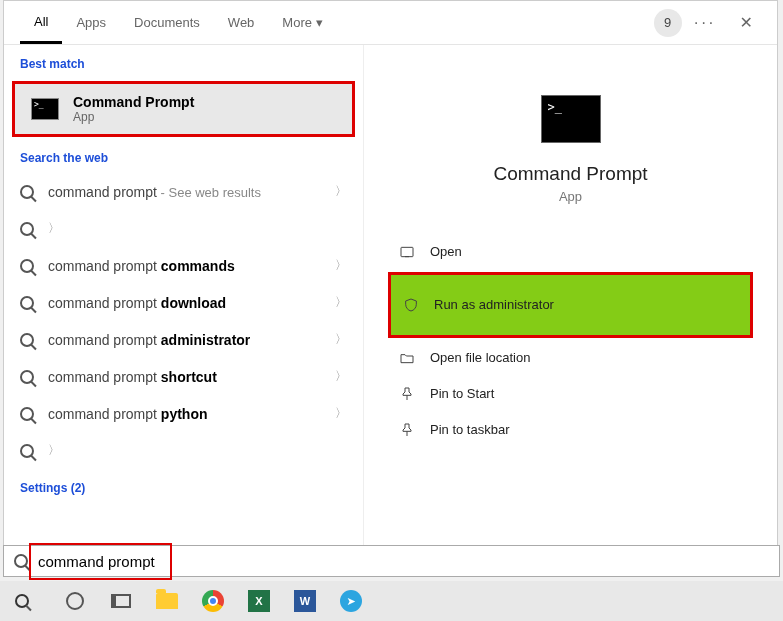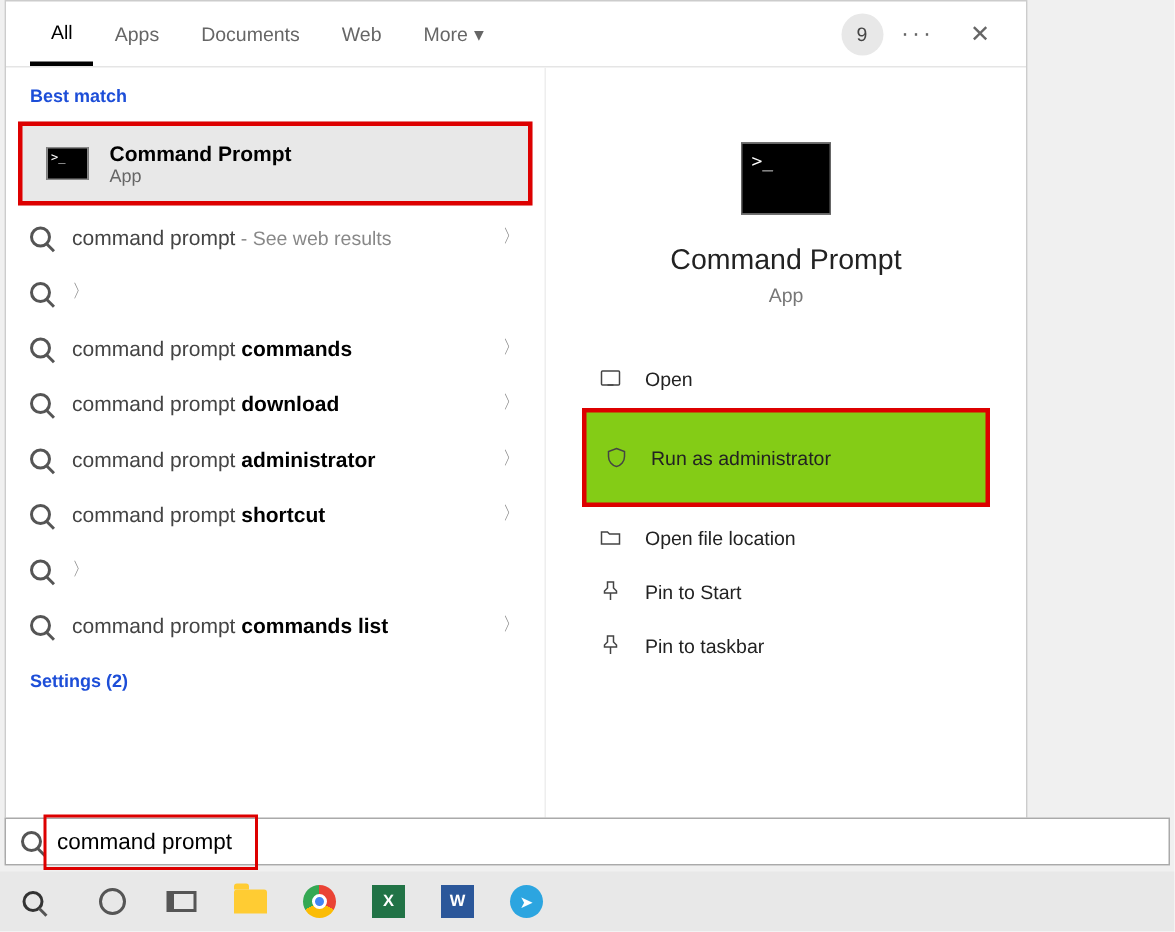--- a/index.html
+++ b/index.html
@@ -1,18 +1,18 @@
 <!DOCTYPE html>
 <html><head>
 <meta charset="utf-8">
 <style>
 * { margin: 0; padding: 0; box-sizing: border-box; font-family: 'Segoe UI', sans-serif; }
 body { width: 783px; height: 621px; background: #f0f0f0; overflow: hidden; position: relative; }
 
-.search-panel { position: absolute; top: 0; left: 3px; width: 682px; height: 572px; background: #fff; border: 1px solid #ccc; display: flex; flex-direction: column; }
+.search-panel { position: absolute; top: 0; left: 3px; width: 775px; height: 572px; background: #fff; border: 1px solid #ccc; display: flex; flex-direction: column; }
 
 .tabs { display: flex; align-items: center; padding: 0 16px; height: 44px; border-bottom: 1px solid #e5e5e5; }
 .tab { padding: 12px 14px; font-size: 13px; color: #666; cursor: pointer; }
 .tab.active { color: #000; border-bottom: 3px solid #000; font-weight: 400; }
 .tab-more { display: flex; align-items: center; gap: 4px; text-align: center; }
 .spacer { flex: 1; }
 .badge-9 { width: 28px; height: 28px; border-radius: 50%; background: #e8e8e8; display: flex; align-items: center; justify-content: center; font-size: 13px; color: #444; margin-right: 12px; }
 .dots { font-size: 16px; color: #666; margin-right: 16px; letter-spacing: 2px; cursor: pointer; }
 .close-x { font-size: 16px; color: #666; cursor: pointer; padding: 4px 8px; }
 
@@ -34,21 +34,21 @@
 .web-text { flex: 1; color: #444; }
 .web-text b { font-weight: 600; color: #000; }
 .hint { color: #888; font-size: 13px; }
 .chev { color: #888; font-size: 12px; }
 
 .preview-icon { width: 60px; height: 48px; background: #000; border: 1px solid #666; margin: 30px auto 20px; position: relative; }
 .preview-icon::after { content: '>_'; color: #fff; font-size: 12px; position: absolute; top: 4px; left: 6px; font-family: monospace; }
 .preview-title { text-align: center; font-size: 19px; font-weight: 400; color: #222; }
 .preview-sub { text-align: center; font-size: 13px; color: #777; margin-top: 4px; margin-bottom: 30px; }
 
-.action { display: flex; align-items: center; padding: 10px 14px; font-size: 13px; color: #222; cursor: pointer; }
+.action { display: flex; padding: 10px 14px; font-size: 13px; color: #222; cursor: pointer; }
 .action.highlight { background: #84cc16; border: 3px solid #d00; margin: 2px 4px; padding: 22px 11px; }
 .action-icon { width: 18px; display: inline-flex; justify-content: center; margin-right: 14px; color: #444; }
 
 .search-bar { position: absolute; top: 545px; left: 3px; width: 777px; height: 32px; background: #fff; border: 1px solid #aaa; display: flex; align-items: center; padding: 0 10px; }
 .search-bar .mag { margin-right: 10px; }
 .search-bar input { border: none; outline: none; font-size: 15px; flex: 1; color: #000; }
 .sb-highlight { position: absolute; border: 2px solid #d00; top: 543px; left: 29px; width: 143px; height: 37px; pointer-events: none; }
 
 .taskbar { position: absolute; bottom: 0; left: 0; width: 783px; height: 40px; background: #e8e8e8; display: flex; align-items: center; padding: 0 6px; gap: 0; }
 .tb-btn { width: 46px; height: 40px; display: flex; align-items: center; justify-content: center; cursor: pointer; }
@@ -89,20 +89,21 @@
     <div class="left">
       <div class="section-hdr">Best match</div>
       <div class="best-match">
         <div class="bm-icon"></div>
         <div class="bm-text">
           <div class="t1">Command Prompt</div>
           <div class="t2">App</div>
         </div>
       </div>
 
+      <div class="section-hdr">Search the web</div>
       <div id="web-list">
           <div class="web-item">
             <span class="mag"></span>
             <span class="web-text">command prompt<span class="hint"> - See web results</span></span>
             <span class="chev">〉</span>
           </div>
           <div class="web-item">
             <span class="mag"></span>
             <span class="chev">〉</span>
           </div>
@@ -121,25 +122,25 @@
             <span class="web-text">command prompt <b>administrator</b></span>
             <span class="chev">〉</span>
           </div>
           <div class="web-item">
             <span class="mag"></span>
             <span class="web-text">command prompt <b>shortcut</b></span>
             <span class="chev">〉</span>
           </div>
           <div class="web-item">
             <span class="mag"></span>
-            <span class="chev">〉</span>
-          </div>
-          <div class="web-item">
-            <span class="mag"></span>
-            <span class="web-text">command prompt <b>commands list</b></span>
+            <span class="web-text">command prompt <b>python</b></span>
+            <span class="chev">〉</span>
+          </div>
+          <div class="web-item">
+            <span class="mag"></span>
             <span class="chev">〉</span>
           </div>
         </div>
 
       <div class="section-hdr">Settings (2)</div>
     </div>
 
     <div class="right">
       <div class="preview-icon"></div>
       <div class="preview-title">Command Prompt</div>

